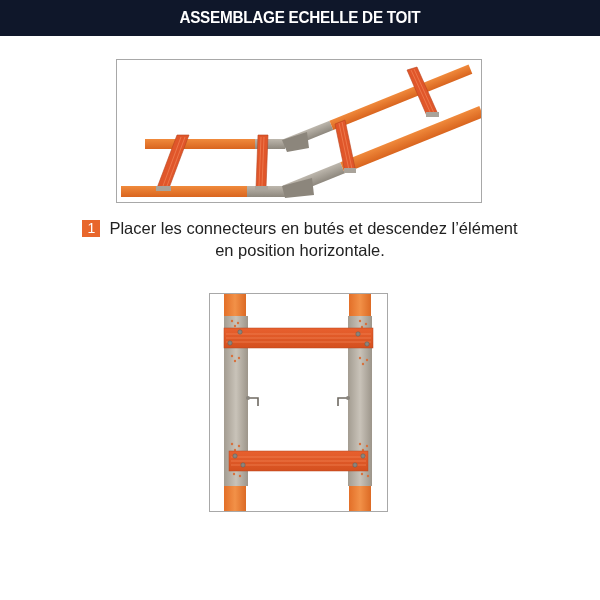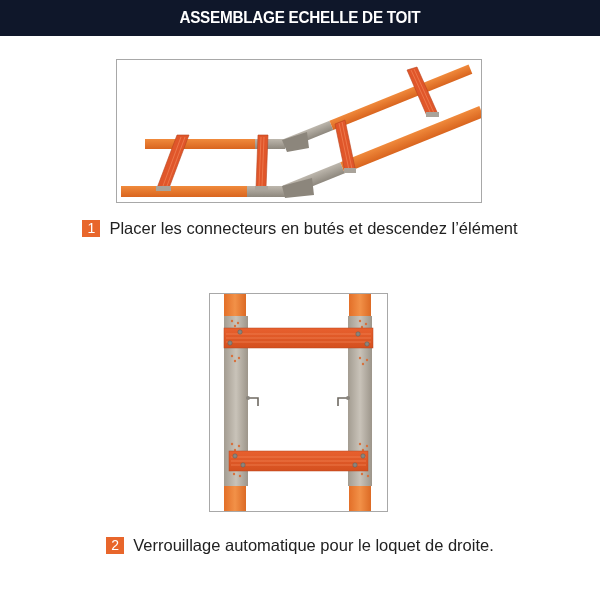--- a/index.html
+++ b/index.html
@@ -94,20 +94,21 @@
       <rect x="39" y="126" width="15" height="5"></rect>
       <rect x="138" y="126" width="13" height="5"></rect>
       <rect x="227" y="108" width="12" height="5"></rect>
       <rect x="309" y="52" width="13" height="5"></rect>
     </g>
   </svg>
 </div>
 
 <div class="step step1">
   <span class="line"><span class="badge">1</span><span>Placer les connecteurs en butés et descendez l’élément</span></span>
+  <span class="line">en position horizontale.</span>
 </div>
 
 <div class="frame frame2">
   <svg width="177" height="217" viewBox="0 0 177 217">
     <defs>
       <linearGradient id="woodV" x1="0" y1="0" x2="1" y2="0">
         <stop offset="0" stop-color="#e36f28"></stop>
         <stop offset="0.5" stop-color="#f29148"></stop>
         <stop offset="1" stop-color="#dc6a24"></stop>
       </linearGradient>
@@ -179,14 +180,13 @@
     <g fill="none" stroke="#6f6a62" stroke-width="1.6">
       <path d="M38,104 L48,104 L48,112"></path>
       <path d="M138,104 L128,104 L128,112"></path>
     </g>
     <circle cx="38" cy="104" r="2" fill="#8a857e"></circle>
     <circle cx="138" cy="104" r="2" fill="#8a857e"></circle>
   </svg>
 </div>
 
 <div class="step step2">
-  <span class="line"><span class="badge">2</span><span>Verrouillage automatique pour le loquet de droite.</span></span>
 </div>
 
 </body></html>

